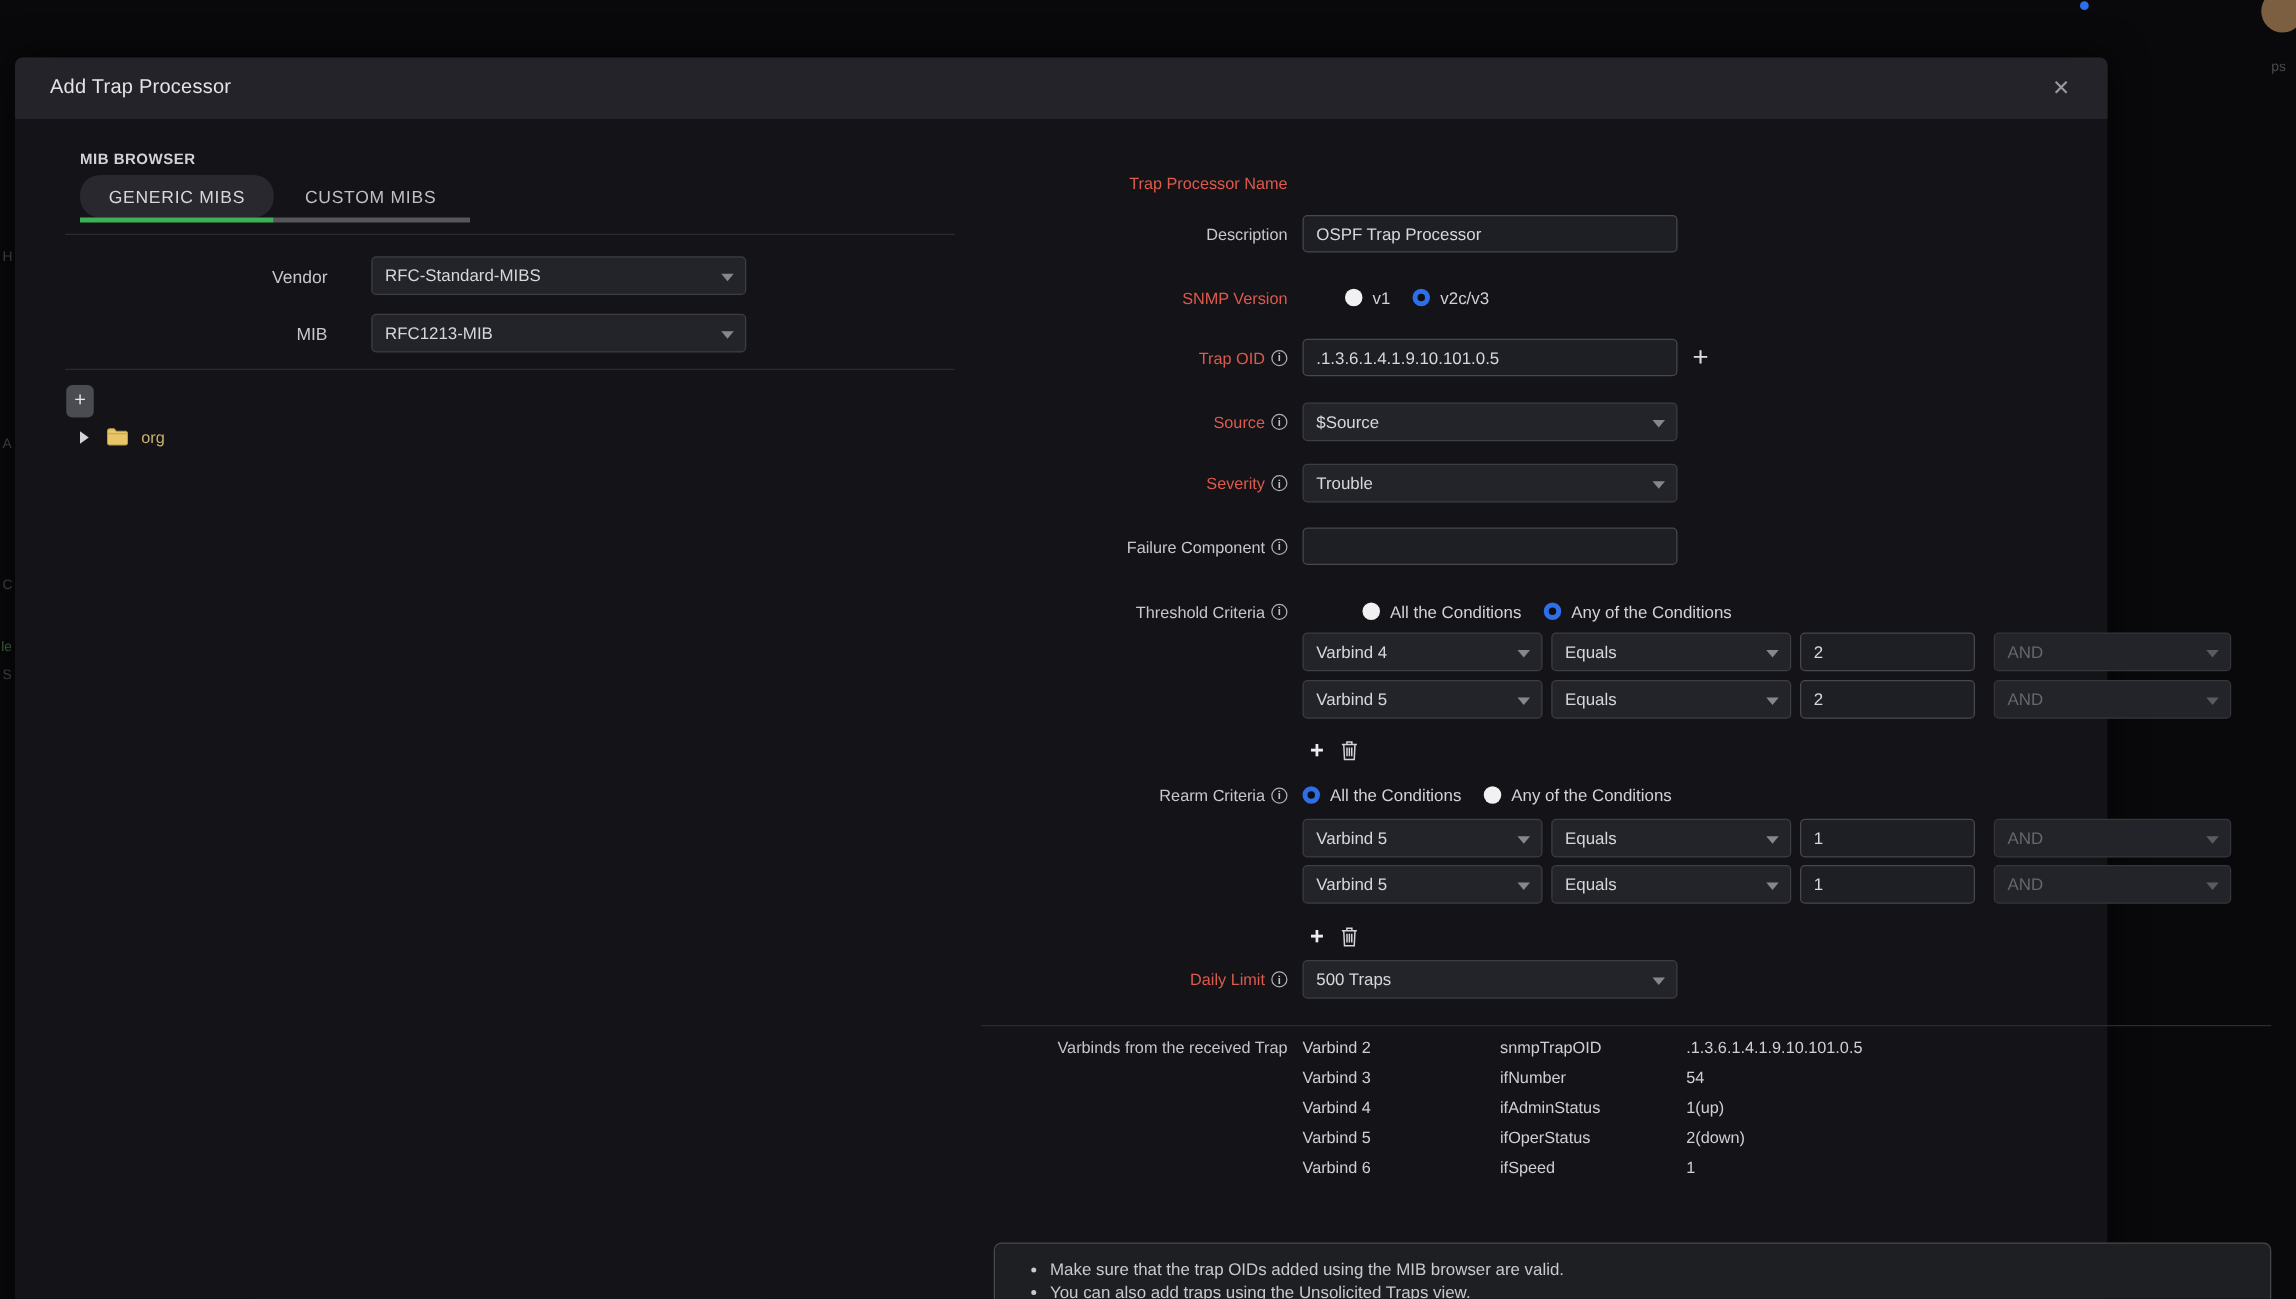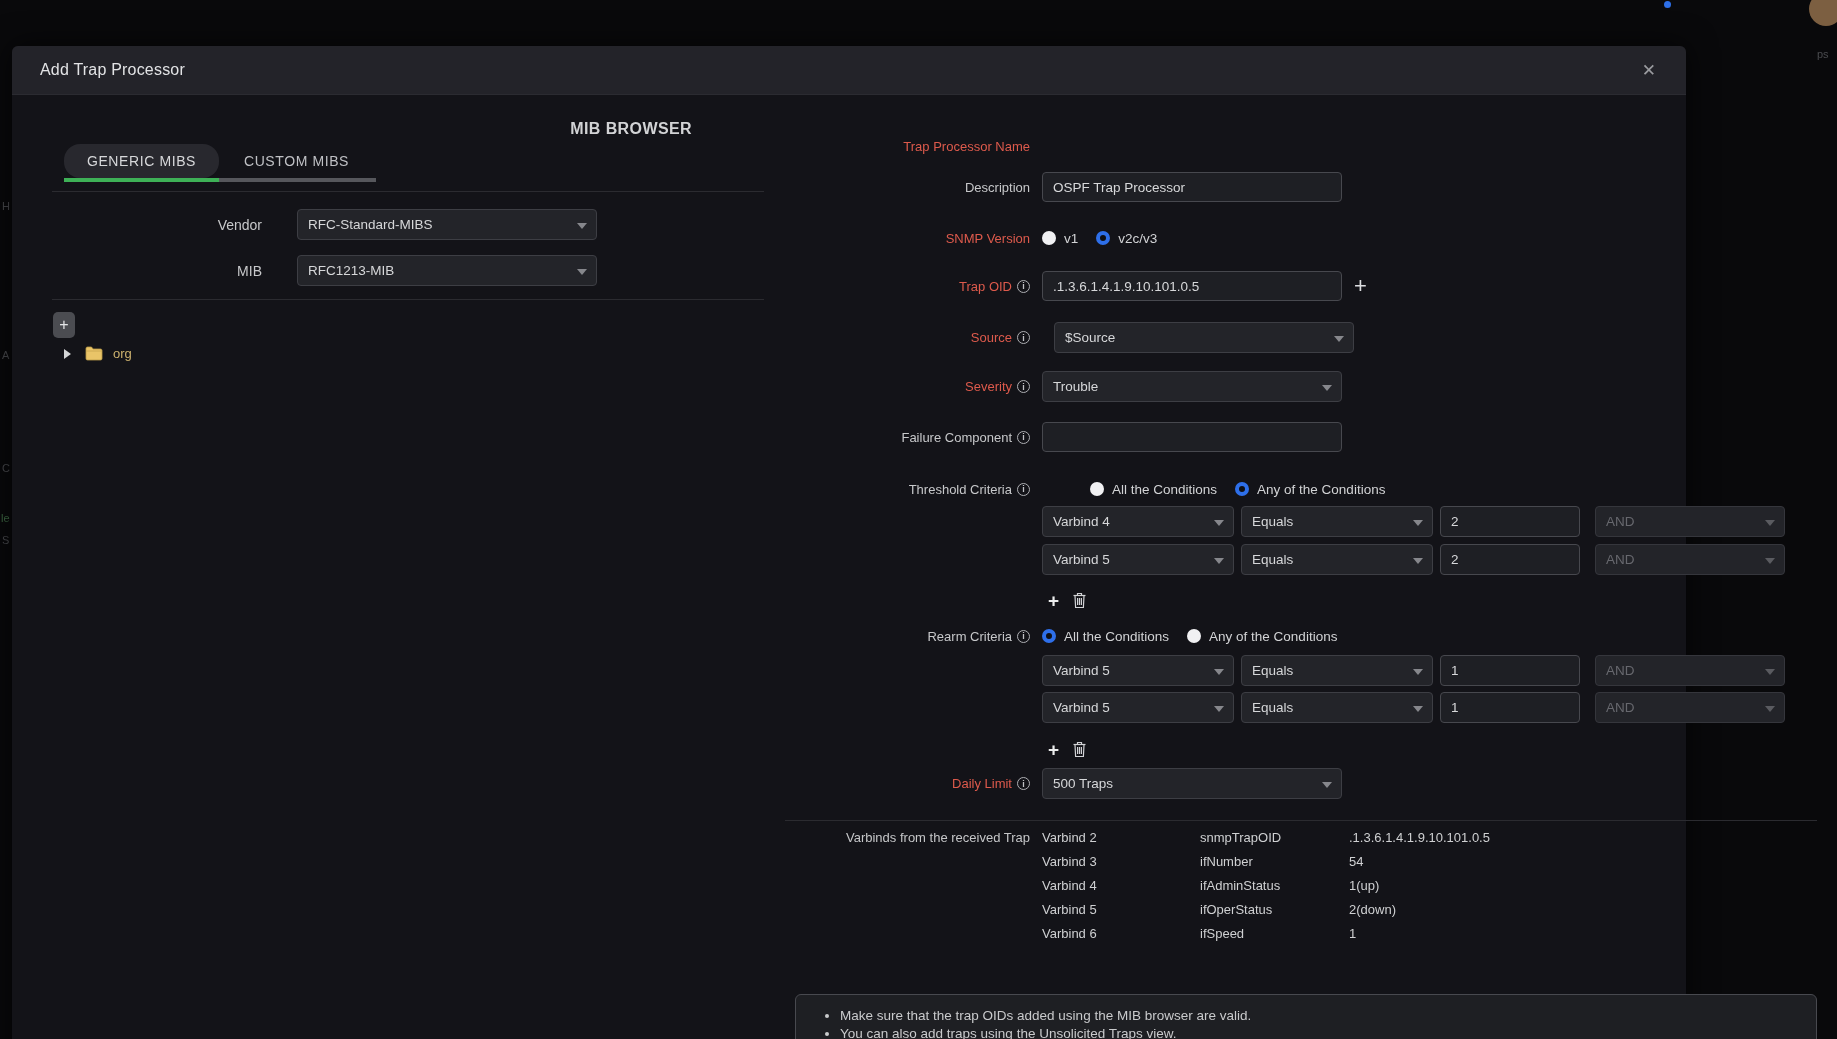--- a/index.html
+++ b/index.html
@@ -30,21 +30,21 @@
     display:flex; align-items:center; padding:0 26px 0 28px;
     border-radius:6px 6px 0 0;
   }
   .modal-title { color:#e2e3e5; font-size:16px; letter-spacing:.2px; }
   .close-btn { margin-left:auto; color:#9a9b9f; font-size:17px; line-height:1; cursor:pointer; padding:4px; }
 
   .modal-body { position:relative; height:979px; }
 
   
   .left-pane { position:absolute; left:0; top:0; width:680px; }
-  .mib-heading { margin:25px 0 0 52px; color:#d2d3d5; font-size:16px; font-weight:bold; letter-spacing:.4px;text-align:right; }
+  .mib-heading { margin:25px 0 0 52px; color:#d2d3d5; font-size:12px; font-weight:bold; letter-spacing:.4px; }
   .tabs { display:flex; margin:6px 0 0 52px; }
   .tab { width:155px; height:34px; display:flex; align-items:center; justify-content:center;
          font-size:14px; letter-spacing:.6px; color:#bfc0c4; cursor:pointer;border-radius:16px; }
   .tab.active { background:#28282e; color:#d7d8da; }
   .tabs-underline { display:flex; margin-left:52px; }
   .u-seg { height:4px; }
   .u-active { width:155px; background:#3eb157; }
   .u-rest { width:157px; background:#56575c; }
   .l-divider { border:none; border-top:1px solid #2b2b30; margin:9px 0 0 40px; width:712px; }
   .lrow { display:flex; align-items:center; }
@@ -200,42 +200,42 @@
         <span class="flabel req">Trap Processor Name</span>
       </div>
 
       <div class="frow" style="margin-top:18px;">
         <span class="flabel">Description</span>
         <span class="fctrl">
             <input class="t-input" value="OSPF Trap Processor" style="">
           </span>
       </div>
 
-      <div class="frow" style="margin-top:26px; height:20px;">
+      <div class="frow" style="margin-top:26px; height:20px;gap:34px;">
         <span class="flabel req">SNMP Version</span>
         <span class="fctrl">
           <span class="radio off"></span>
           <span class="radio-label">v1</span>
           <span class="radio on"></span>
           <span class="radio-label">v2c/v3</span>
         </span>
       </div>
 
       <div class="frow" style="margin-top:23px;">
         <span class="flabel req">
           <span>Trap OID</span>
           <i class="info-ic">i</i>
         </span>
         <span class="fctrl">
             <input class="t-input" value=".1.3.6.1.4.1.9.10.101.0.5" style="">
           </span>
         <span class="oid-plus">+</span>
       </div>
 
-      <div class="frow" style="margin-top:21px;gap:12px;">
+      <div class="frow" style="margin-top:21px;">
         <span class="flabel req">
           <span>Source</span>
           <i class="info-ic">i</i>
         </span>
         <span class="fctrl">
           <div class="dropdown">
             <span>$Source</span>
             <span class="caret"></span>
           </div>
         </span>

